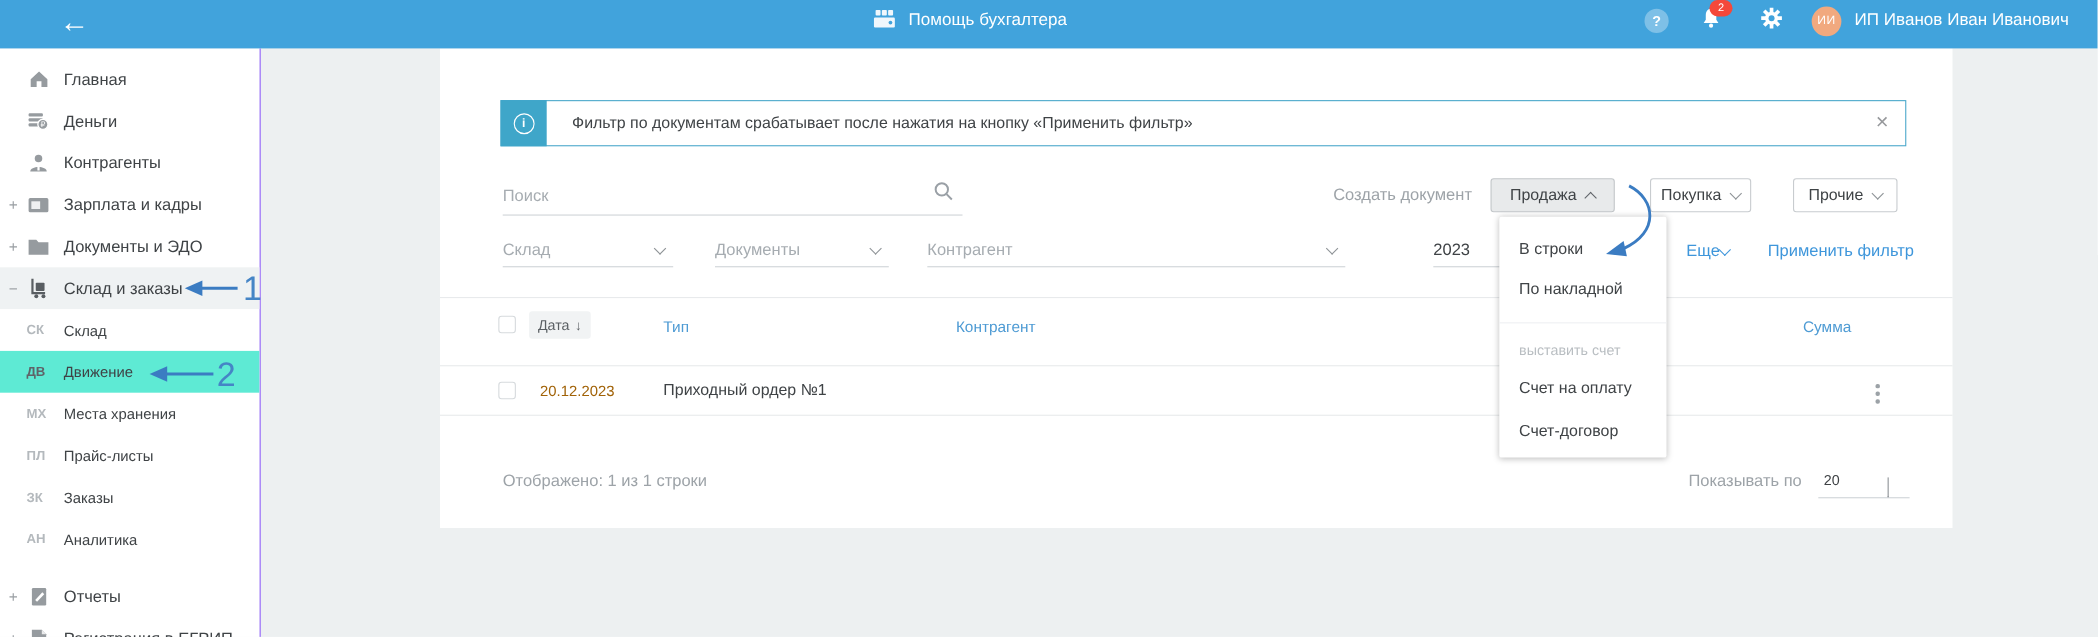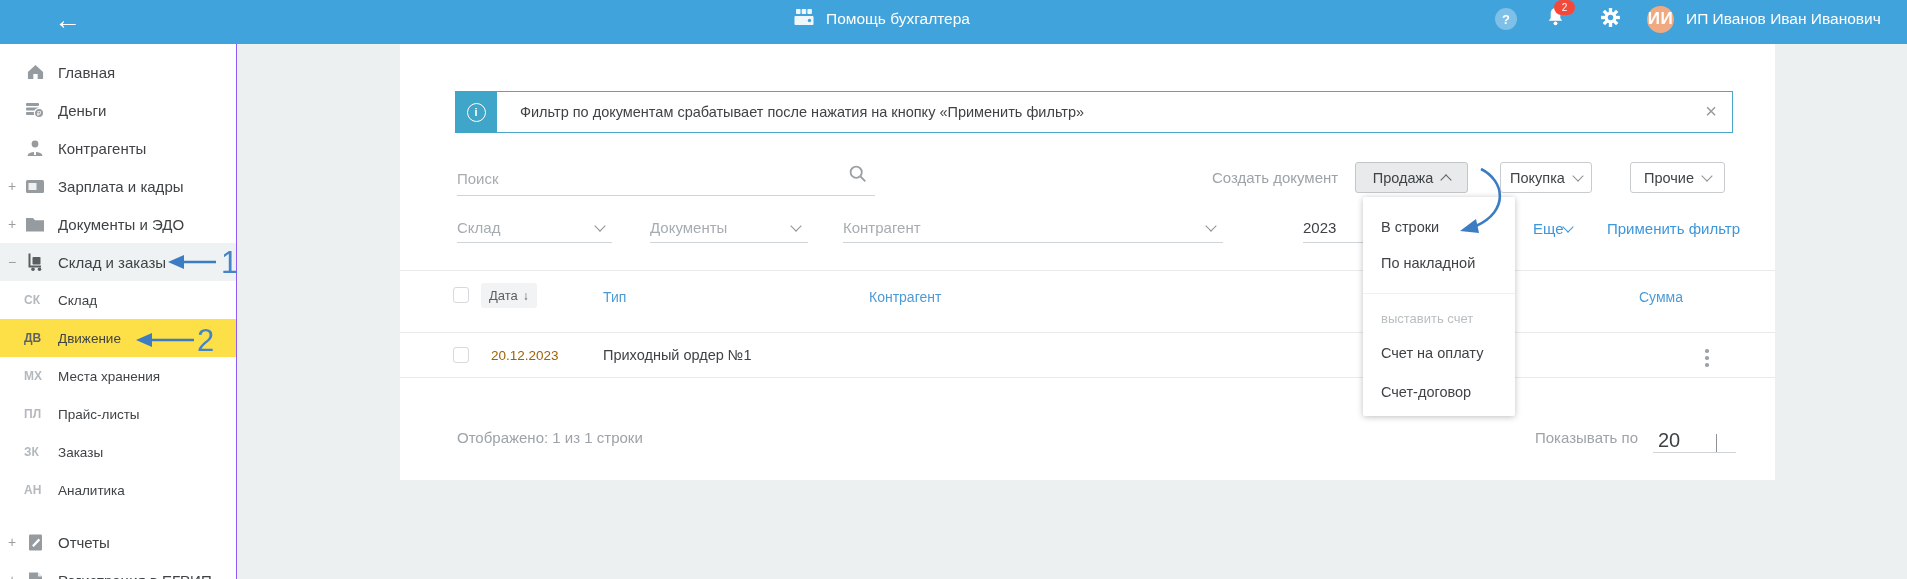--- a/index.html
+++ b/index.html
@@ -9,28 +9,28 @@
   
   .topbar{position:absolute;left:0;top:0;width:1907px;height:44px;background:#41A3DC;color:#fff;z-index:10}
   .back{position:absolute;left:54px;top:5px;font-size:27px;font-weight:300;cursor:pointer}
   .logo{position:absolute;left:126px;top:4px;font-size:28px;font-weight:bold;letter-spacing:5px;white-space:nowrap}
   .help-group{position:absolute;left:793px;top:0;height:38px;display:flex;align-items:center;gap:11px;cursor:pointer}
   .help-label{font-size:15.5px}
   .tb-icon{position:absolute;top:0;height:38px;display:flex;align-items:center;cursor:pointer}
   .help-circle{width:22px;height:22px;border-radius:50%;background:rgba(255,255,255,.32);display:flex;align-items:center;justify-content:center;font-size:13px;font-weight:bold}
   .bell-wrap{position:relative}
   .badge{position:absolute;top:-6px;right:-9px;min-width:15px;height:15px;padding:0 3px;background:#F4483A;border-radius:8px;color:#fff;font-size:10px;display:flex;align-items:center;justify-content:center}
-  .avatar{width:27px;height:27px;border-radius:50%;background:#F1A97F;color:#fff;font-size:17px;font-weight:bold;display:flex;align-items:center;justify-content:center;letter-spacing:.5px}
+  .avatar{width:27px;height:27px;border-radius:50%;background:#F1A97F;color:#fff;font-size:11px;font-weight:normal;display:flex;align-items:center;justify-content:center;letter-spacing:.5px}
   .user-name{position:absolute;left:1686px;top:10px;font-size:15.5px;white-space:nowrap}
 
   
   .sidebar{position:absolute;left:0;top:44px;width:237px;height:535px;background:#fff;border-right:1px solid #8b5cf6;box-sizing:border-box;padding-top:9px;overflow:hidden;z-index:5}
   .nav-row{height:38px;display:flex;align-items:center;padding-left:8px;cursor:pointer;position:relative}
   .nav-row.group-open{background:#EFF2F3}
-  .nav-row.active{background:#fde047}
+  .nav-row.active{background:#5eead4}
   .expander{width:16px;font-size:14px;color:#999EA2}
   .nav-icon{width:22px;display:flex;justify-content:center;align-items:center}
   .nav-label{margin-left:12px;font-size:15px;color:#3F4346;white-space:nowrap}
   .sub .nav-label{font-size:13.5px}
   .code{width:22px;margin-left:16px;font-size:12px;font-weight:bold;color:#B4B9BD}
   .active .code{color:#5F6368}
   .nav-gap{height:14px}
 
   
   .card{position:absolute;left:400px;top:44px;width:1375px;height:436px;background:#fff}
@@ -73,21 +73,21 @@
   .date-chip{position:absolute;left:481px;top:283px;height:25px;padding:0 8px;background:#F1F3F4;border-radius:3px;display:flex;align-items:center;gap:5px;font-size:13px;color:#5A5F63;cursor:pointer;z-index:6}
   .sort-arrow{font-size:12px;color:#5A5F63}
   .th{position:absolute;top:289px;font-size:14px;color:#4E9BD4;cursor:pointer;z-index:6}
   .cell-date{position:absolute;left:491px;top:348px;font-size:13.5px;color:#a16207;z-index:6}
   .cell-type{position:absolute;left:603px;top:347px;font-size:14.5px;color:#3F4346;z-index:6}
   .row-menu{position:absolute;left:1703px;top:347px;display:flex;flex-direction:column;gap:3.5px;cursor:pointer;padding:2px;z-index:6}
   .row-menu i{width:3.5px;height:3.5px;border-radius:50%;background:#9CA2A7}
 
   .shown{position:absolute;left:457px;top:429px;font-size:15px;color:#9DA3A8;z-index:6}
   .perpage-label{position:absolute;left:1535px;top:429px;font-size:15px;color:#9DA3A8;z-index:6}
-  .perpage-value{position:absolute;left:1658px;top:429px;font-size:20px;color:#3F4346;z-index:6;cursor:pointer}
+  .perpage-value{position:absolute;left:1658px;top:429px;font-size:13px;color:#3F4346;z-index:6;cursor:pointer}
   .perpage-line{position:absolute;left:1653px;top:452px;width:83px;height:1px;background:#CFD4D7;z-index:6}
   .perpage-chev{position:absolute;left:1716px;top:434px;z-index:6;cursor:pointer}
 
   .annot-svg{position:absolute;left:0;top:0;width:1907px;height:579px;pointer-events:none;z-index:60}
   .annot-num{position:absolute;font-size:31px;color:#4585C6;z-index:60;pointer-events:none}
 </style>
 </head>
 <body>
 
 <div class="topbar">

